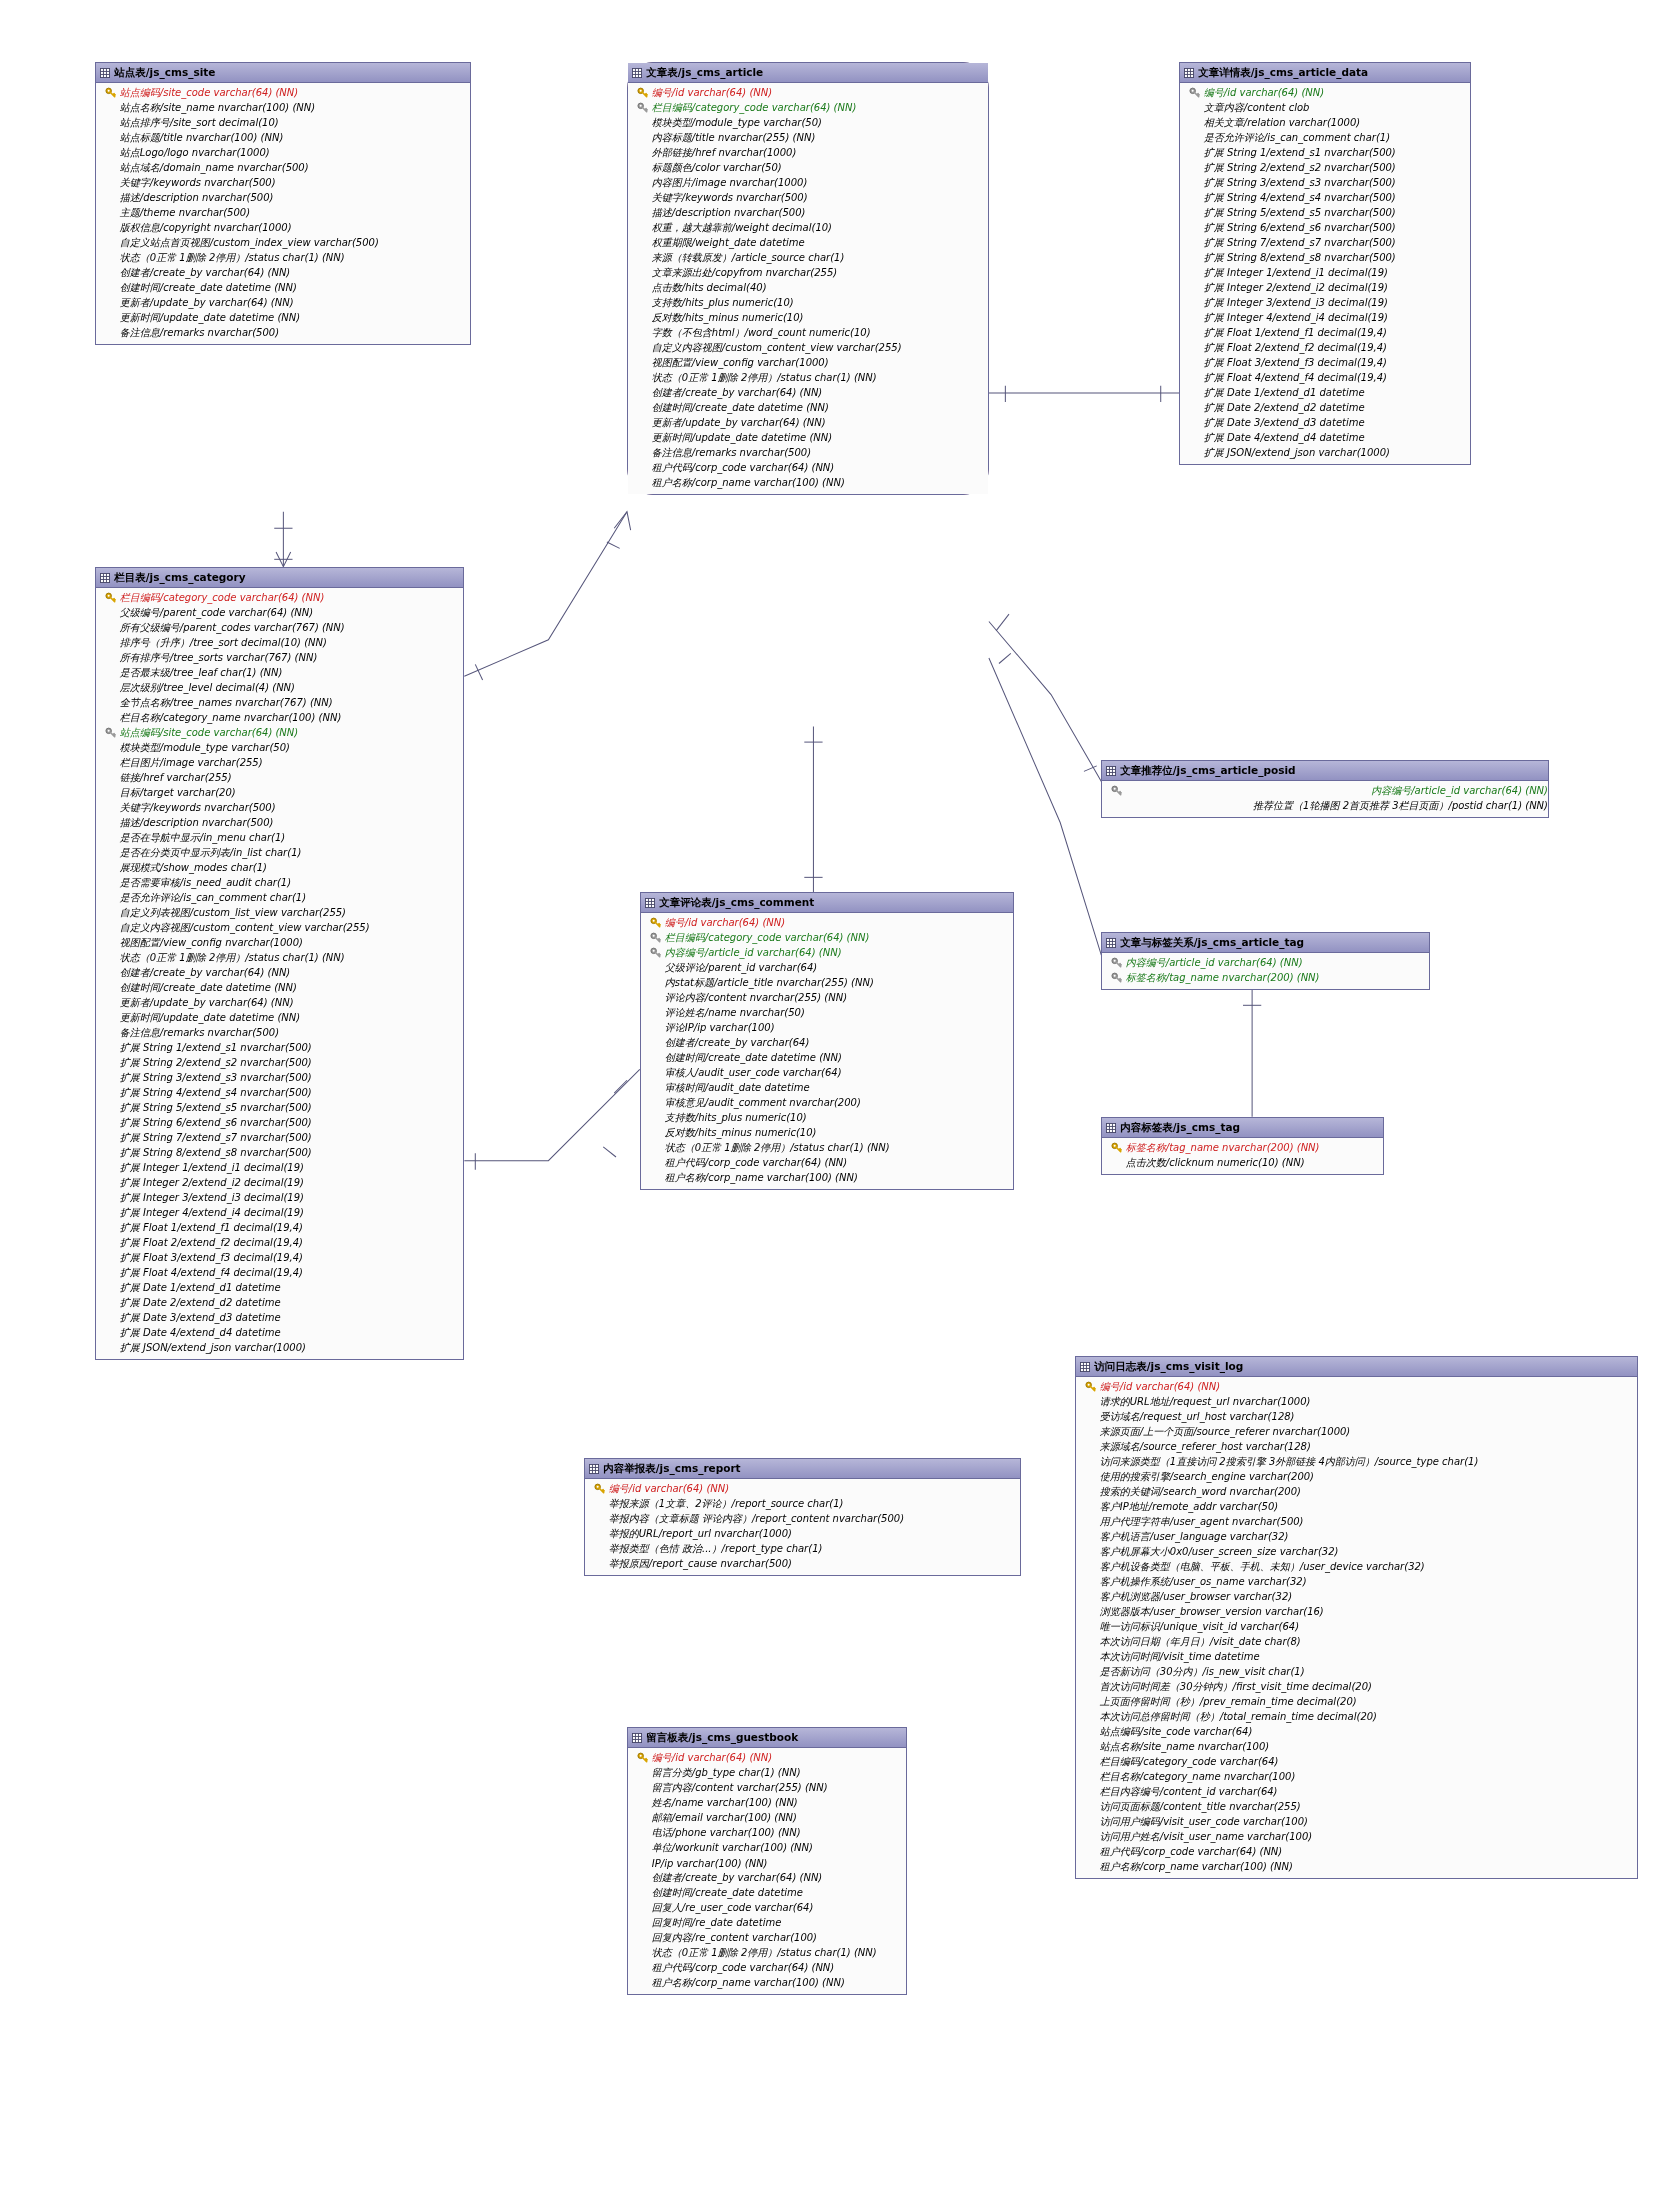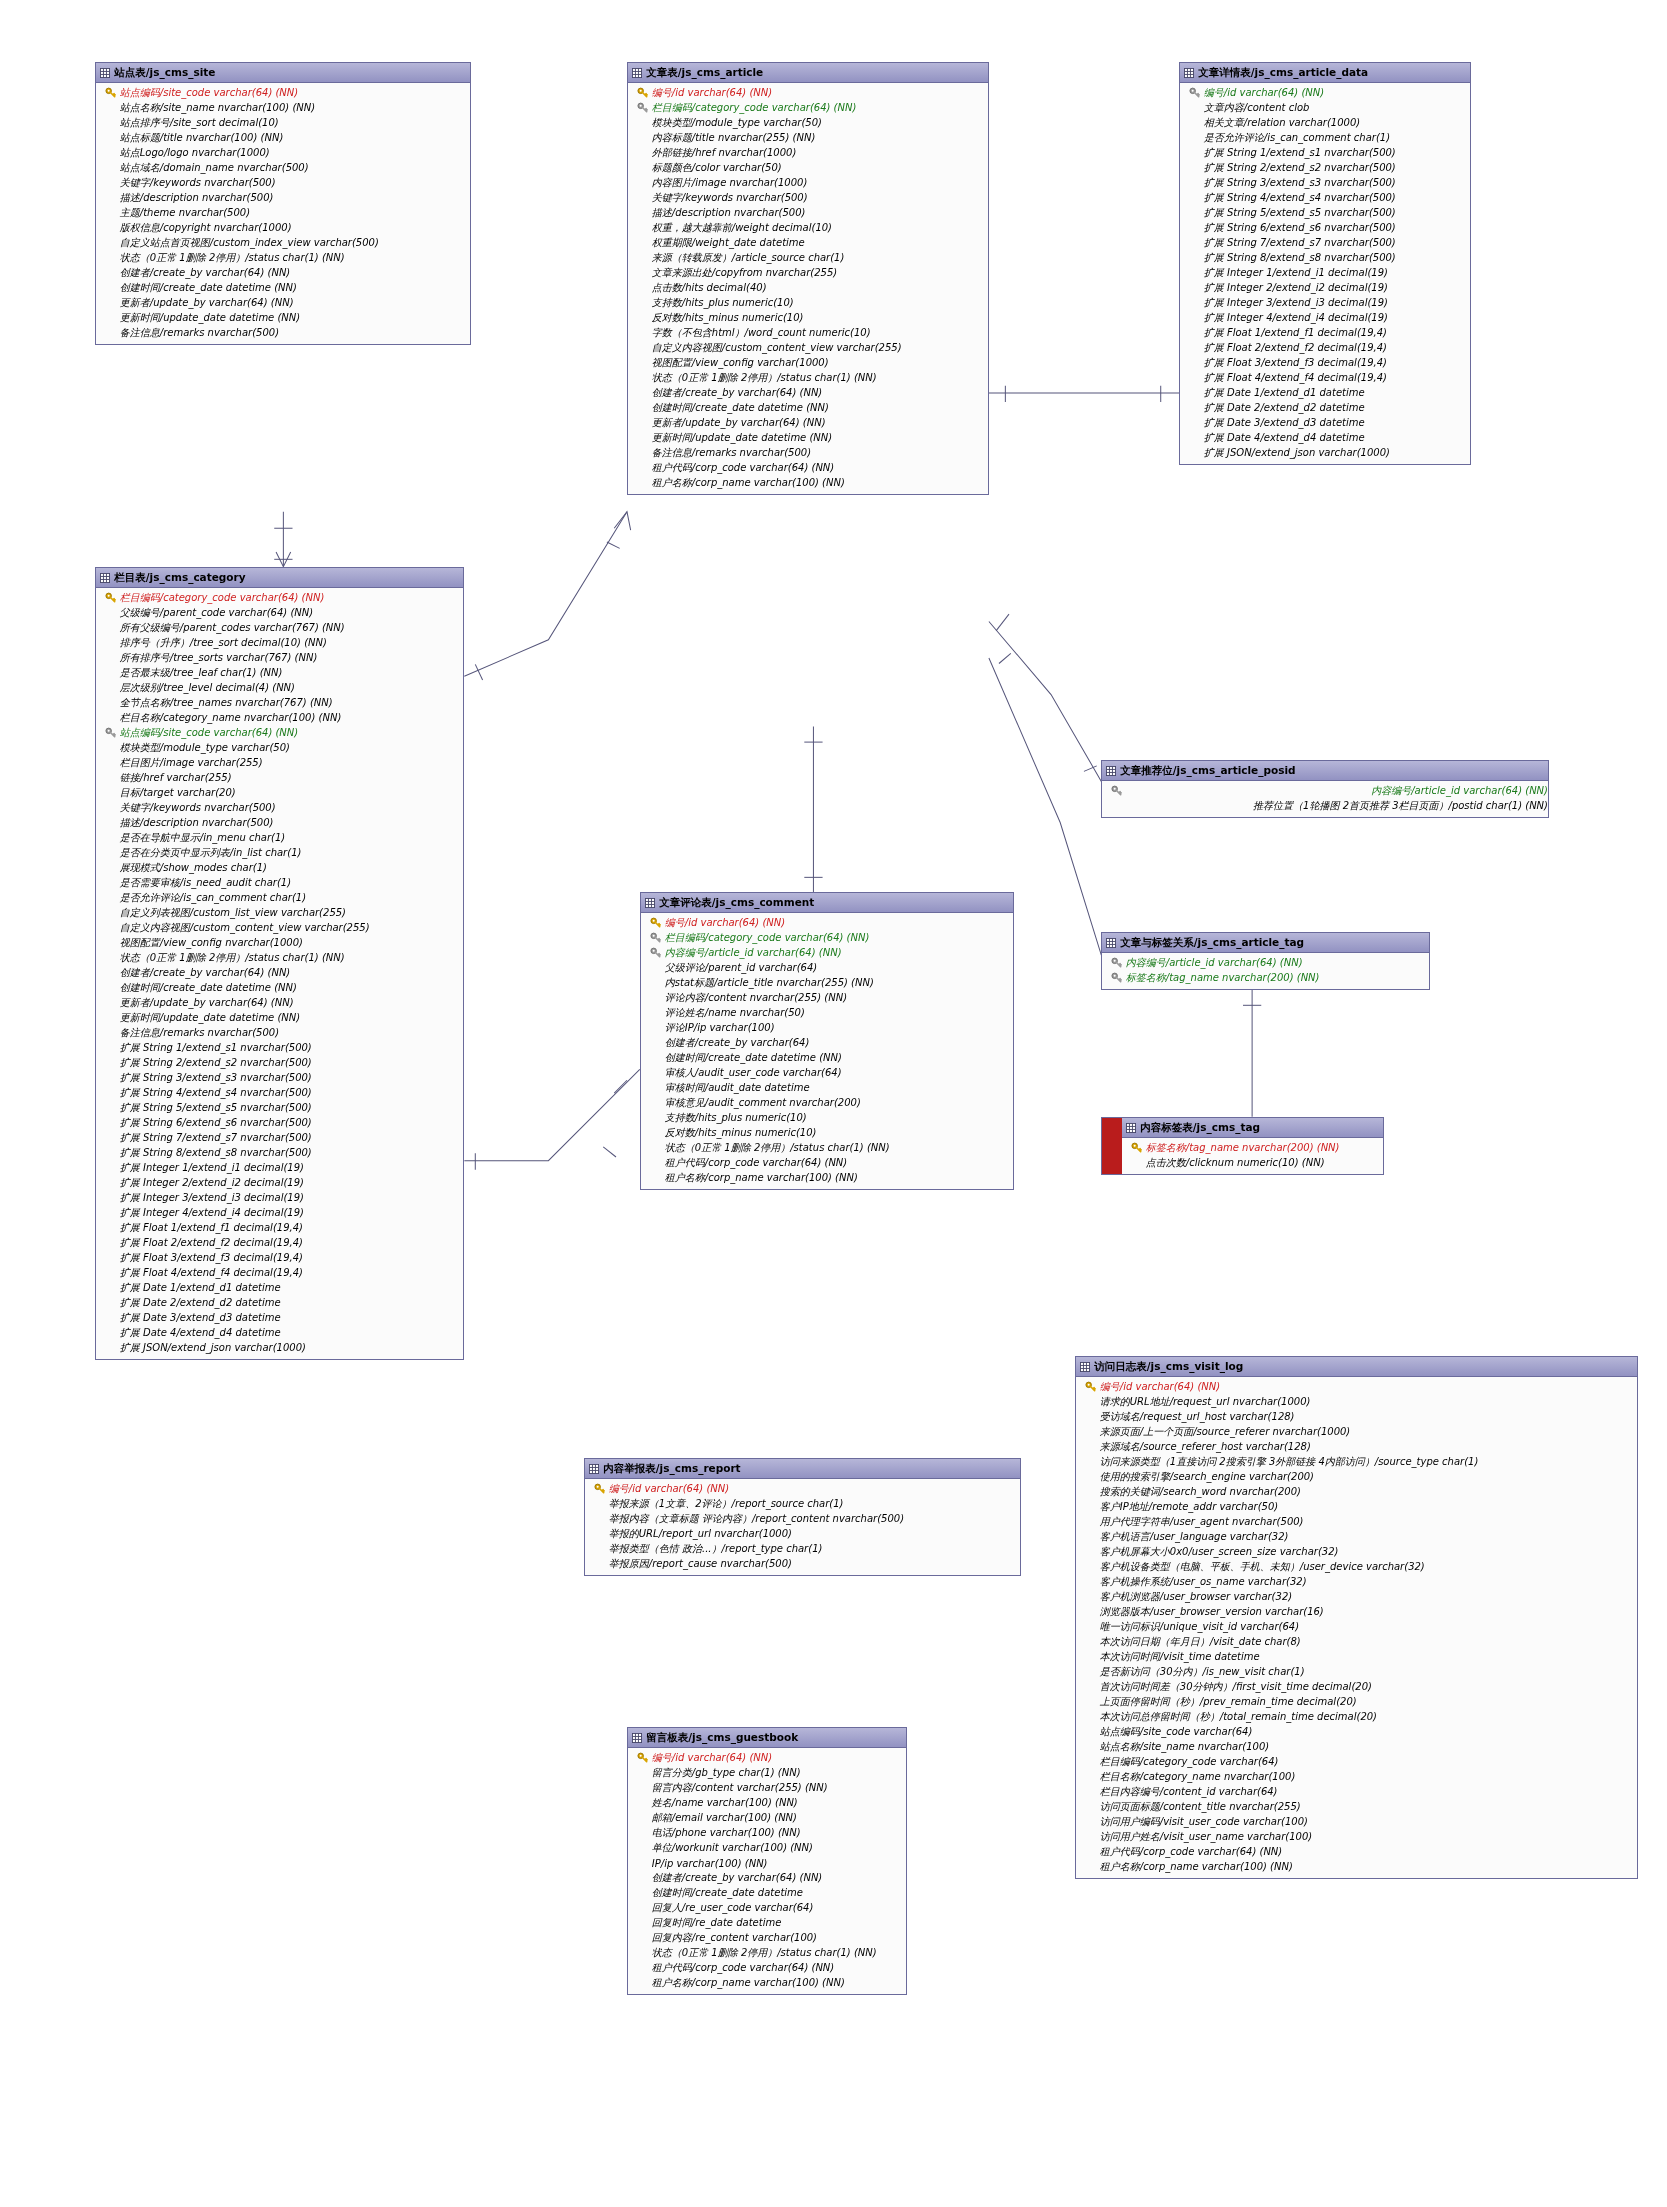--- a/index.html
+++ b/index.html
@@ -432,21 +432,21 @@
         <div class="row plain">
           <span class="keyslot"></span>
           <span class="txt">扩展 Date 4/extend_d4 datetime</span>
         </div>
         <div class="row plain">
           <span class="keyslot"></span>
           <span class="txt">扩展 JSON/extend_json varchar(1000)</span>
         </div>
       </div>
     </div>
-    <div class="table-box" style="left: 627px; top: 62px; width: 362px;">
+    <div class="table-box" style="left: 627px; top: 62px; width: 362px; border-radius: 26px;">
       <div class="tbl-header">
         <span class="grid-icon"><svg width="10" height="10" viewBox="0 0 11 11">
             <rect x="0.5" y="0.5" width="10" height="10" fill="#ffffff" stroke="#444466" stroke-width="1"></rect>
             <line x1="0.5" y1="3.8" x2="10.5" y2="3.8" stroke="#444466" stroke-width="1"></line>
             <line x1="0.5" y1="7.1" x2="10.5" y2="7.1" stroke="#444466" stroke-width="1"></line>
             <line x1="3.8" y1="0.5" x2="3.8" y2="10.5" stroke="#444466" stroke-width="1"></line>
             <line x1="7.1" y1="0.5" x2="7.1" y2="10.5" stroke="#444466" stroke-width="1"></line>
           </svg></span>
         <span>文章表/js_cms_article</span>
       </div>
@@ -736,21 +736,21 @@
         <div class="row fk">
           <span class="keyslot"><svg width="11" height="11" viewBox="0 0 12 12">
               <circle cx="4" cy="4.2" r="3" fill="#9a9a9a" stroke="#6f6f6f" stroke-width="1"></circle>
               <circle cx="4" cy="4.2" r="1.1" fill="#ffffff"></circle>
               <path d="M6 6 L10.5 10.5 M8.6 8.6 L10 7.3 M9.7 9.7 L11 8.5" stroke="#9a9a9a" stroke-width="1.8" stroke-linecap="round" fill="none"></path>
             </svg></span>
           <span class="txt">标签名称/tag_name nvarchar(200) (NN)</span>
         </div>
       </div>
     </div>
-    <div class="table-box" style="left: 1101px; top: 1117px; width: 283px; padding-left: 20px;">
+    <div class="table-box" style="left: 1101px; top: 1117px; width: 283px;">
       <div class="tbl-header">
         <span class="grid-icon"><svg width="10" height="10" viewBox="0 0 11 11">
             <rect x="0.5" y="0.5" width="10" height="10" fill="#ffffff" stroke="#444466" stroke-width="1"></rect>
             <line x1="0.5" y1="3.8" x2="10.5" y2="3.8" stroke="#444466" stroke-width="1"></line>
             <line x1="0.5" y1="7.1" x2="10.5" y2="7.1" stroke="#444466" stroke-width="1"></line>
             <line x1="3.8" y1="0.5" x2="3.8" y2="10.5" stroke="#444466" stroke-width="1"></line>
             <line x1="7.1" y1="0.5" x2="7.1" y2="10.5" stroke="#444466" stroke-width="1"></line>
           </svg></span>
         <span>内容标签表/js_cms_tag</span>
       </div>

